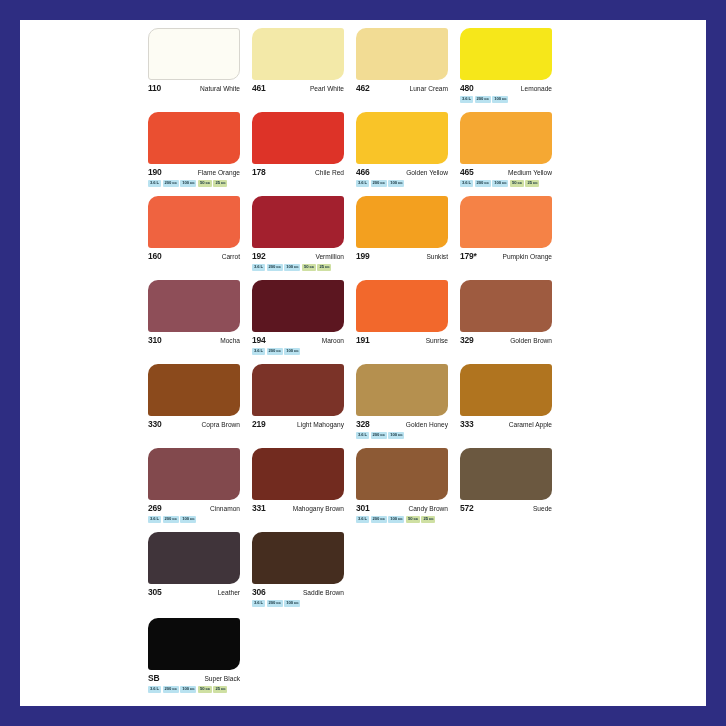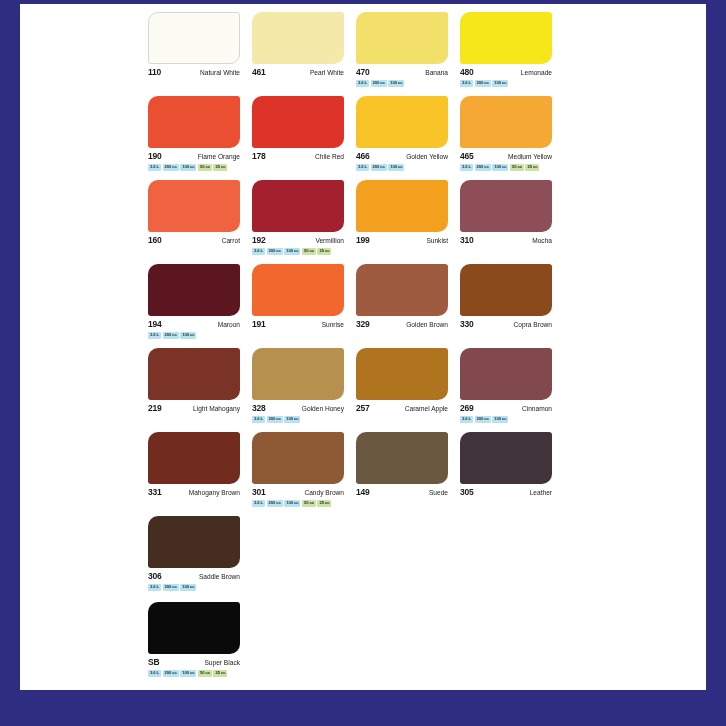--- a/index.html
+++ b/index.html
@@ -4,21 +4,21 @@
 <style>
   html,body{margin:0;padding:0;}
   body{
     width:726px;height:726px;
     background:#2e2d82;
     font-family:"Liberation Sans", sans-serif;
     overflow:hidden;
   }
   #page{
     position:absolute;
-    left:20px;top:4px;
+    left:20px;top:20px;
     width:686px;height:686px;
     background:#ffffff;
     box-sizing:border-box;
   }
   #sheet{
     position:absolute;
     left:128px; top:8px;
     width:428px;
   }
 
@@ -121,29 +121,24 @@
           </div>
         </div>
         <div class="cell">
           <div class="chip" style="background: rgb(243, 233, 168);"></div>
           <div class="meta">
             <span class="code">461</span>
             <span class="pname">Pearl White</span>
           </div>
         </div>
         <div class="cell">
-          <div class="chip" style="background: rgb(242, 224, 106);"></div>
-          <div class="meta">
-            <span class="code">470</span>
-            <span class="pname">Banana</span>
-          </div>
-          <div class="badges">
-            <span class="badge blue">3.6 L</span>
-            <span class="badge blue">200 cc</span>
-            <span class="badge blue">100 cc</span>
+          <div class="chip" style="background: rgb(242, 220, 148);"></div>
+          <div class="meta">
+            <span class="code">462</span>
+            <span class="pname">Lunar Cream</span>
           </div>
         </div>
         <div class="cell">
           <div class="chip" style="background: rgb(246, 231, 26);"></div>
           <div class="meta">
             <span class="code">480</span>
             <span class="pname">Lemonade</span>
           </div>
           <div class="badges">
             <span class="badge blue">3.6 L</span>
@@ -220,20 +215,27 @@
           </div>
         </div>
         <div class="cell">
           <div class="chip" style="background: rgb(243, 160, 31);"></div>
           <div class="meta">
             <span class="code">199</span>
             <span class="pname">Sunkist</span>
           </div>
         </div>
         <div class="cell">
+          <div class="chip" style="background: rgb(245, 130, 70);"></div>
+          <div class="meta">
+            <span class="code">179*</span>
+            <span class="pname">Pumpkin Orange</span>
+          </div>
+        </div>
+        <div class="cell">
           <div class="chip" style="background: rgb(142, 78, 88);"></div>
           <div class="meta">
             <span class="code">310</span>
             <span class="pname">Mocha</span>
           </div>
         </div>
         <div class="cell">
           <div class="chip" style="background: rgb(92, 22, 32);"></div>
           <div class="meta">
             <span class="code">194</span>
@@ -281,21 +283,21 @@
           </div>
           <div class="badges">
             <span class="badge blue">3.6 L</span>
             <span class="badge blue">200 cc</span>
             <span class="badge blue">100 cc</span>
           </div>
         </div>
         <div class="cell">
           <div class="chip" style="background: rgb(176, 116, 31);"></div>
           <div class="meta">
-            <span class="code">257</span>
+            <span class="code">333</span>
             <span class="pname">Caramel Apple</span>
           </div>
         </div>
         <div class="cell">
           <div class="chip" style="background: rgb(130, 73, 77);"></div>
           <div class="meta">
             <span class="code">269</span>
             <span class="pname">Cinnamon</span>
           </div>
           <div class="badges">
@@ -321,21 +323,21 @@
             <span class="badge blue">3.6 L</span>
             <span class="badge blue">200 cc</span>
             <span class="badge blue">100 cc</span>
             <span class="badge green">50 cc</span>
             <span class="badge green">25 cc</span>
           </div>
         </div>
         <div class="cell">
           <div class="chip" style="background: rgb(107, 88, 64);"></div>
           <div class="meta">
-            <span class="code">149</span>
+            <span class="code">572</span>
             <span class="pname">Suede</span>
           </div>
         </div>
         <div class="cell">
           <div class="chip" style="background: rgb(64, 52, 58);"></div>
           <div class="meta">
             <span class="code">305</span>
             <span class="pname">Leather</span>
           </div>
         </div>

